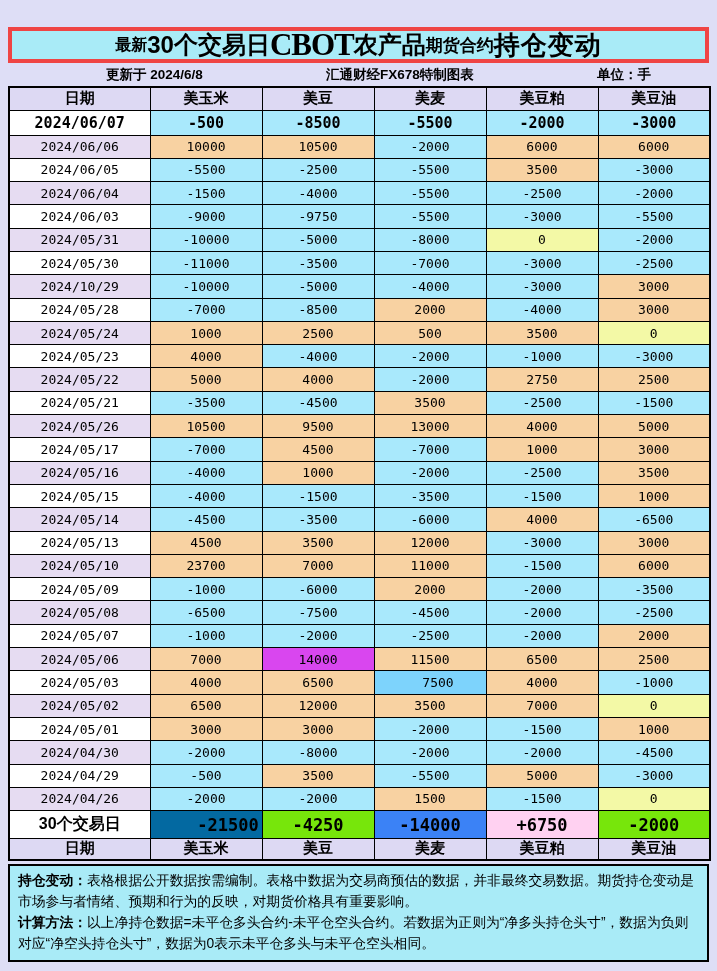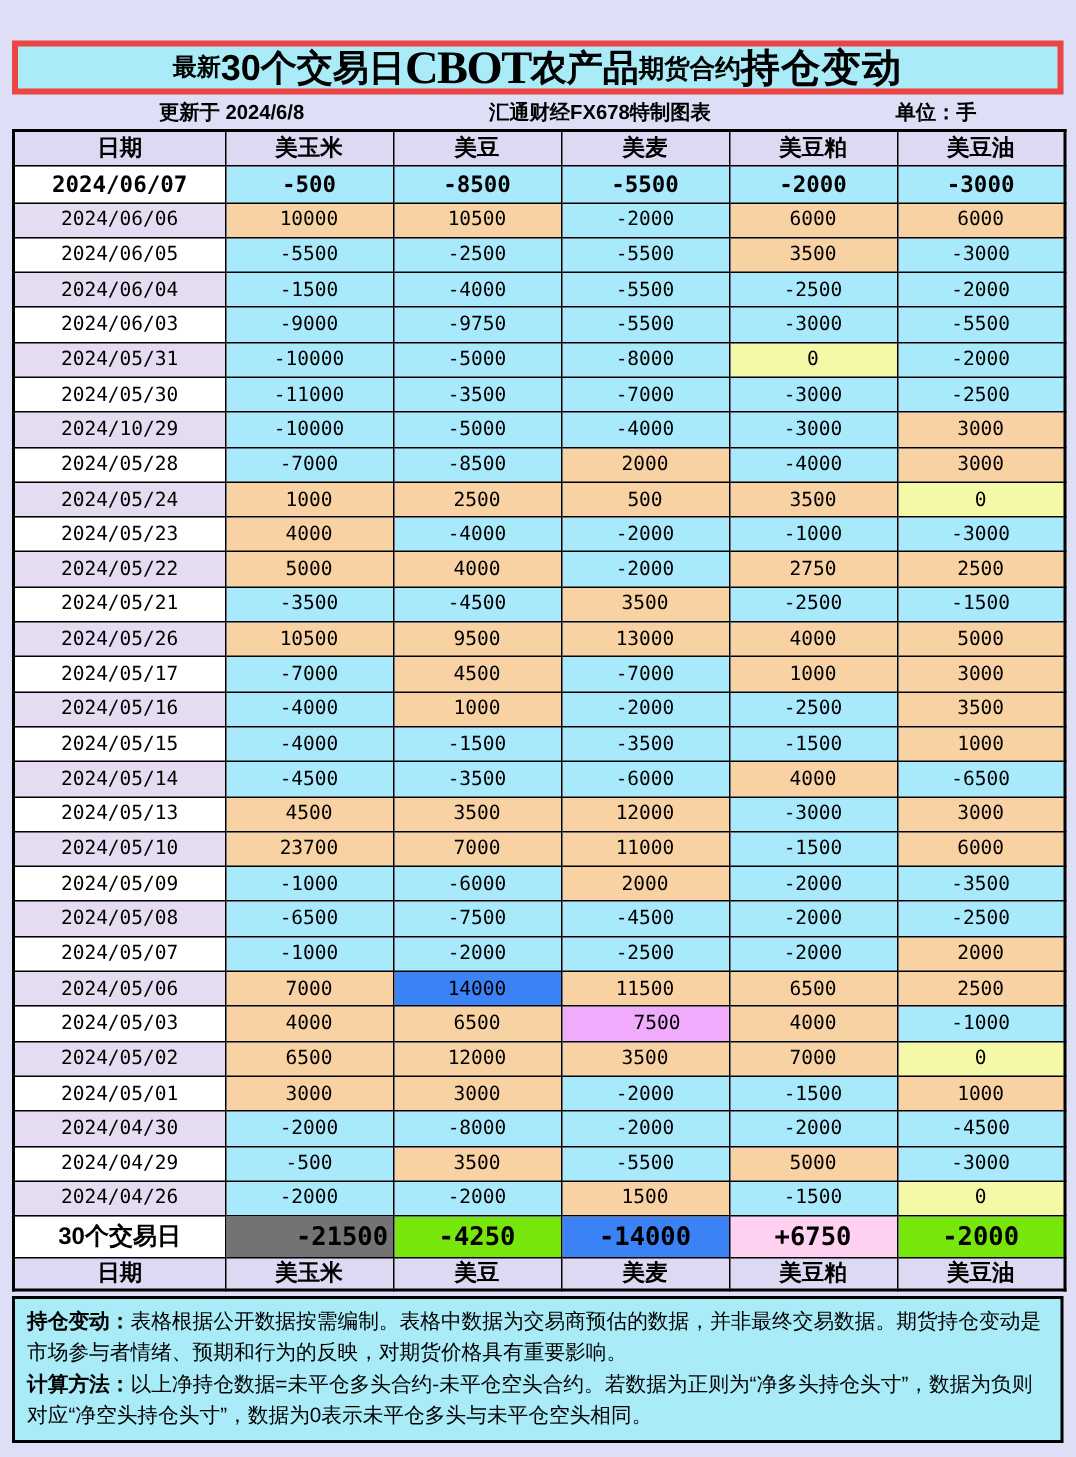--- a/index.html
+++ b/index.html
@@ -277,30 +277,30 @@
           <td class="date-cell bg-white">2024/05/07</td>
           <td class="val-cell" style="background: rgb(169, 233, 252);">-1000</td>
           <td class="val-cell" style="background: rgb(169, 233, 252);">-2000</td>
           <td class="val-cell" style="background: rgb(169, 233, 252);">-2500</td>
           <td class="val-cell" style="background: rgb(169, 233, 252);">-2000</td>
           <td class="val-cell" style="background: rgb(248, 210, 162);">2000</td>
         </tr>
         <tr class="data-row">
           <td class="date-cell bg-lav">2024/05/06</td>
           <td class="val-cell" style="background: rgb(248, 210, 162);">7000</td>
-          <td class="val-cell" style="background: #3b82f6;">14000</td>
+          <td class="val-cell" style="background: #d946ef;">14000</td>
           <td class="val-cell" style="background: rgb(248, 210, 162);">11500</td>
           <td class="val-cell" style="background: rgb(248, 210, 162);">6500</td>
           <td class="val-cell" style="background: rgb(248, 210, 162);">2500</td>
         </tr>
         <tr class="data-row">
           <td class="date-cell bg-white">2024/05/03</td>
           <td class="val-cell" style="background: rgb(248, 210, 162);">4000</td>
           <td class="val-cell" style="background: rgb(248, 210, 162);">6500</td>
-          <td class="val-cell" style="background: #f0abfc; padding-left: 16px;">7500</td>
+          <td class="val-cell" style="background: #7dd3fc; padding-left: 16px;">7500</td>
           <td class="val-cell" style="background: rgb(248, 210, 162);">4000</td>
           <td class="val-cell" style="background: rgb(169, 233, 252);">-1000</td>
         </tr>
         <tr class="data-row">
           <td class="date-cell bg-lav">2024/05/02</td>
           <td class="val-cell" style="background: rgb(248, 210, 162);">6500</td>
           <td class="val-cell" style="background: rgb(248, 210, 162);">12000</td>
           <td class="val-cell" style="background: rgb(248, 210, 162);">3500</td>
           <td class="val-cell" style="background: rgb(248, 210, 162);">7000</td>
           <td class="val-cell" style="background: rgb(243, 249, 166);">0</td>
@@ -334,21 +334,21 @@
           <td class="val-cell" style="background: rgb(169, 233, 252);">-2000</td>
           <td class="val-cell" style="background: rgb(169, 233, 252);">-2000</td>
           <td class="val-cell" style="background: rgb(248, 210, 162);">1500</td>
           <td class="val-cell" style="background: rgb(169, 233, 252);">-1500</td>
           <td class="val-cell" style="background: rgb(243, 249, 166);">0</td>
         </tr>
       </tbody>
     <tfoot>
       <tr class="summary-row">
         <td class="sum-label">30个交易日</td>
-        <td class="sum-val" style="background: #737373; padding-left: 44px;">-21500</td>
+        <td class="sum-val" style="background: #0369a1; padding-left: 44px;">-21500</td>
         <td class="sum-val" style="background: rgb(119, 230, 11);">-4250</td>
         <td class="sum-val" style="background: #3b82f6;">-14000</td>
         <td class="sum-val" style="background: rgb(255, 209, 241);">+6750</td>
         <td class="sum-val" style="background: rgb(119, 230, 11);">-2000</td>
       </tr>
       <tr class="footer-header">
         <td>日期</td>
         <td>美玉米</td>
         <td>美豆</td>
         <td>美麦</td>

